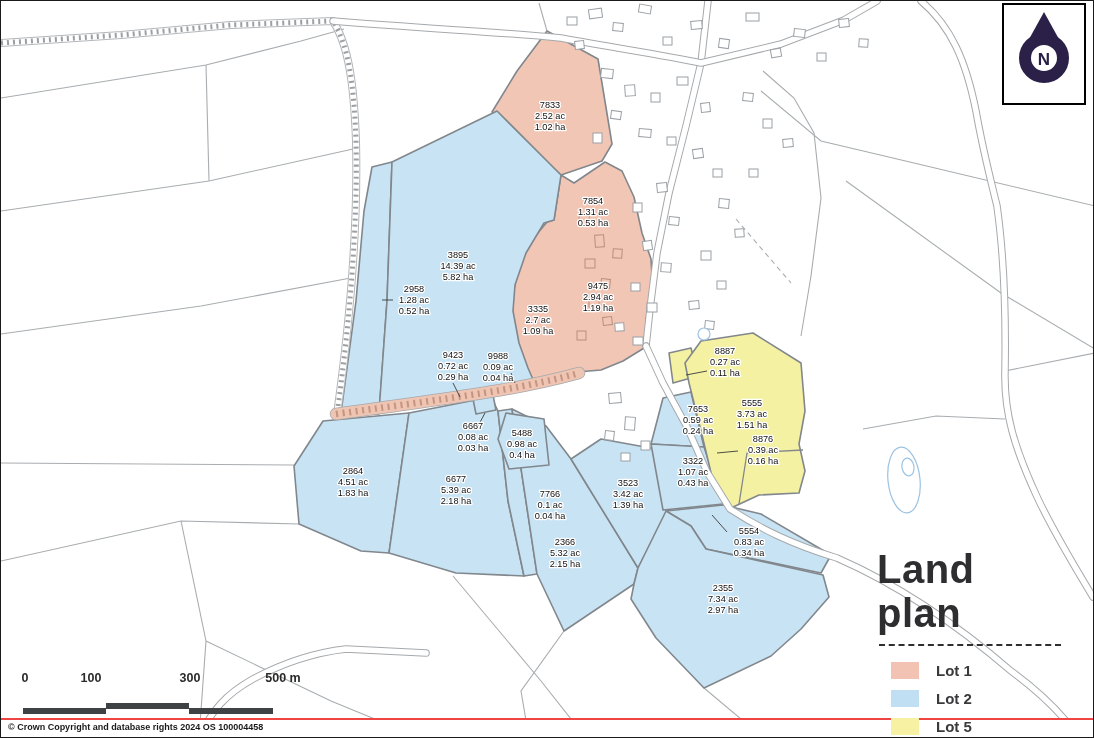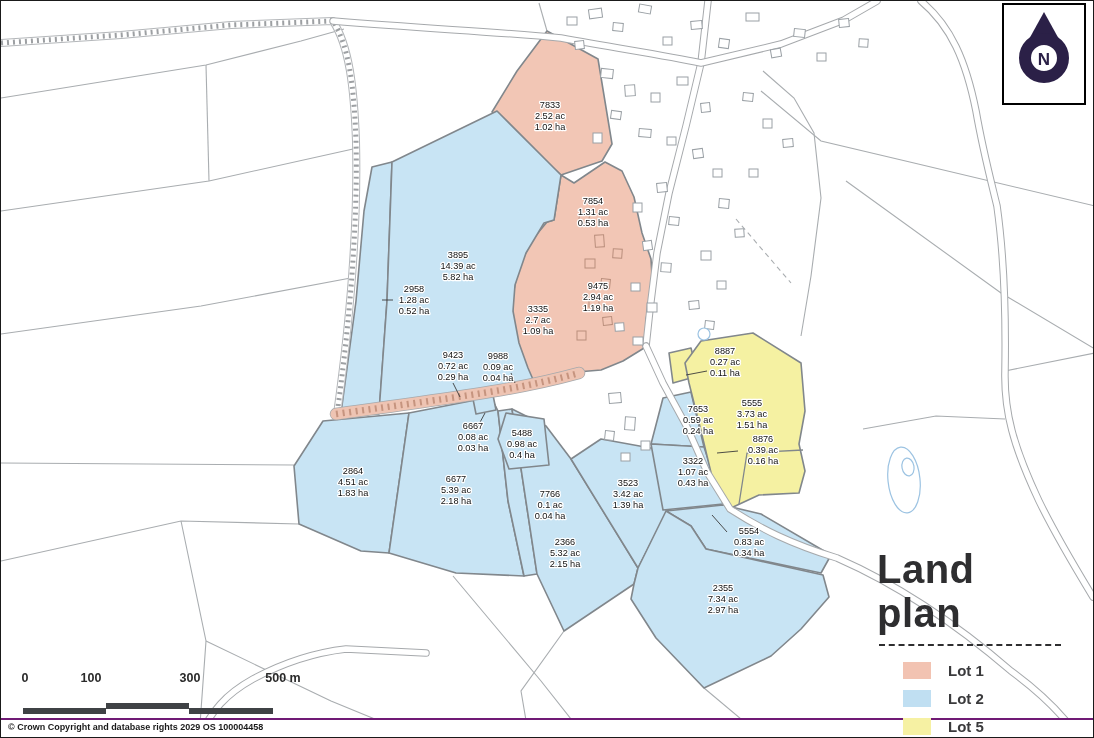--- a/index.html
+++ b/index.html
@@ -1,24 +1,24 @@
 <!DOCTYPE html>
 <html><head>
 <meta charset="utf-8">
 <style>
   html,body{margin:0;padding:0;background:#e8e8e8;font-family:"Liberation Sans","DejaVu Sans",sans-serif;}
   .stage{position:relative;width:1094px;height:738px;background:#ffffff;border:1px solid #1a1a1a;box-sizing:border-box;overflow:hidden;margin:0 auto;}
-  .map-area{position:absolute;left:0;top:0;width:1094px;height:717px;border-bottom:2px solid #701a75;box-sizing:content-box;}
+  .map-area{position:absolute;left:0;top:0;width:1094px;height:717px;border-bottom:2px solid #ef4444;box-sizing:content-box;}
   svg{display:block;}
   .north-box{position:absolute;left:1001px;top:2px;width:84px;height:102px;background:#fff;border:2px solid #000;box-sizing:border-box;z-index:5;}
   .title-panel{position:absolute;left:876px;top:546px;width:192px;z-index:4;}
   .page-title{font-size:40px;font-weight:bold;color:#2e2e30;letter-spacing:0.5px;line-height:1.1;}
   .title-divider{border:none;border-top:2px dashed #2e2e30;margin:9px 0 0 2px;width:182px;}
   .legend{margin-top:16px;margin-left:14px;}
-  .legend-row{display:flex;align-items:center;margin-bottom:11px;margin-left:12px;}
+  .legend-row{display:flex;align-items:center;margin-bottom:11px;}
   .legend-swatch{width:28px;height:17px;margin-right:17px;}
   .legend-label{font-size:15px;font-weight:bold;color:#3a3a3c;}
   .scalebar{position:absolute;left:18px;top:670px;width:280px;height:46px;z-index:4;}
   .scale-tick{position:absolute;top:0;transform:translateX(-50%);font-size:12.5px;font-weight:bold;color:#2a2a2a;white-space:nowrap;}
   .scale-seg{position:absolute;height:6px;background:#3f4245;}
   .seg1{left:4px;top:37px;width:83px;}
   .seg2{left:87px;top:32px;width:83px;}
   .seg3{left:170px;top:37px;width:84px;}
   .copyright{position:absolute;left:7px;top:721px;font-size:9px;font-weight:600;color:#1a1a1a;z-index:6;}
 </style>
@@ -203,15 +203,15 @@
   <div class="scalebar">
     <span class="scale-tick" style="left:6px">0</span>
     <span class="scale-tick" style="left:72px">100</span>
     <span class="scale-tick" style="left:171px">300</span>
     <span class="scale-tick" style="left:264px">500 m</span>
     <span class="scale-seg seg1"></span>
     <span class="scale-seg seg2"></span>
     <span class="scale-seg seg3"></span>
   </div>
 
-  <div class="copyright">© Crown Copyright and database rights 2029 OS 100004458</div>
+  <div class="copyright">© Crown Copyright and database rights 2024 OS 100004458</div>
 
 </div>
 
 </body></html>

